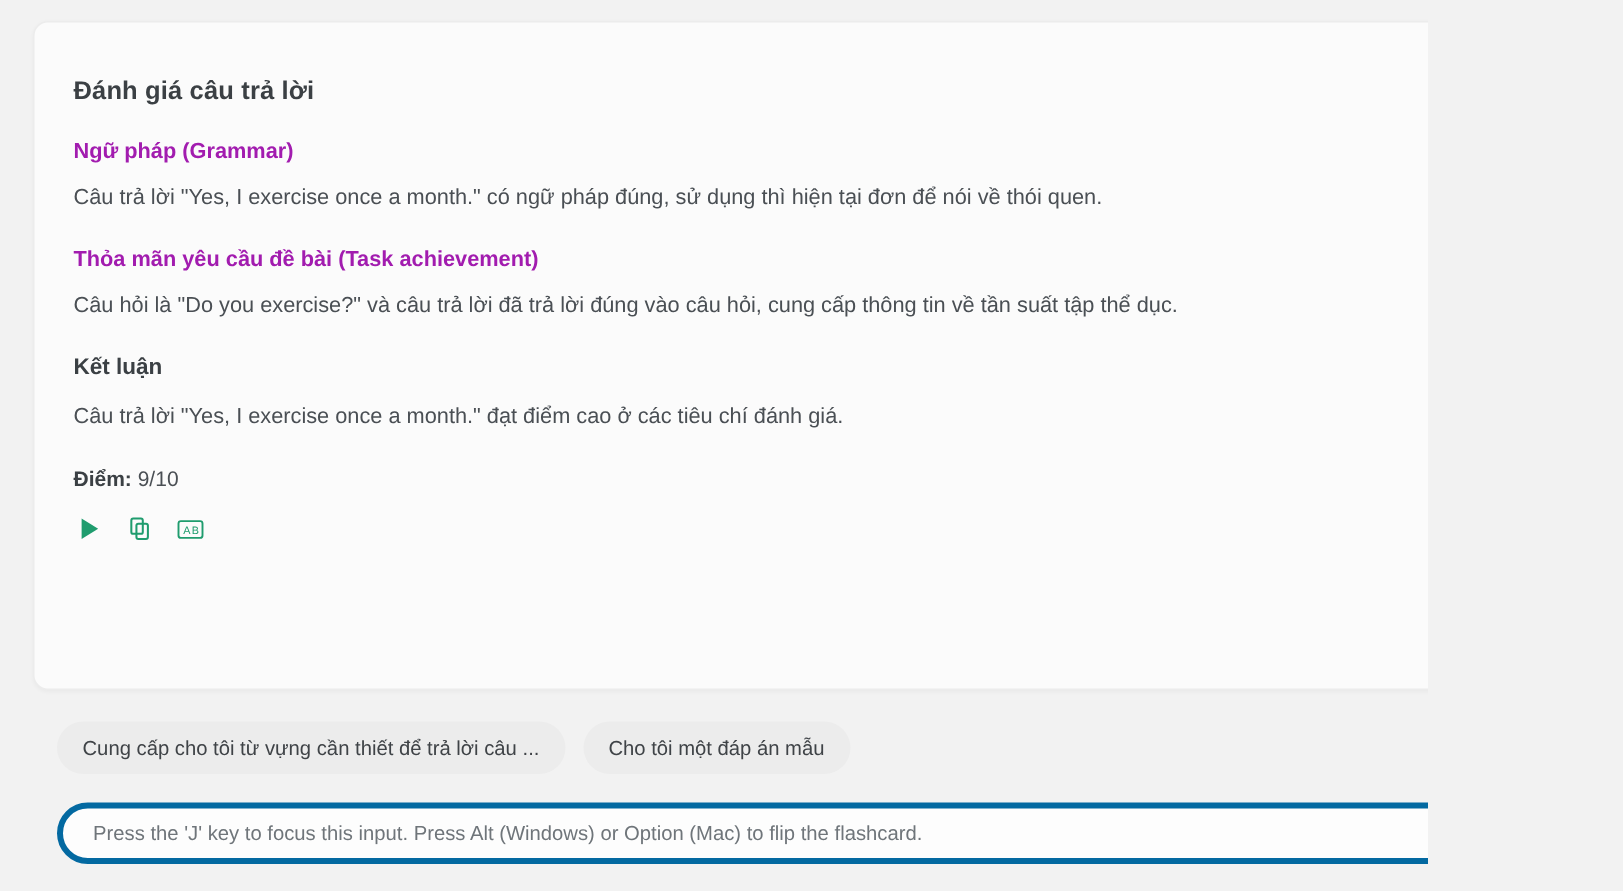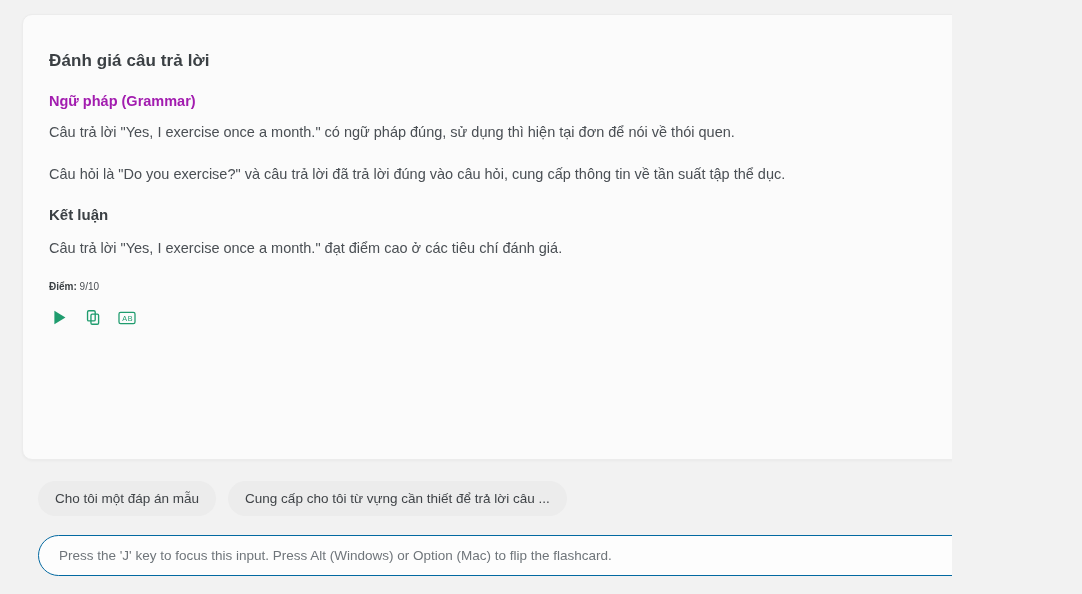--- a/index.html
+++ b/index.html
@@ -58,21 +58,21 @@
     margin: 0 0 22px 0;
     line-height: 1.35;
   }
   h3.conclusion {
     font-size: 15px;
     font-weight: bold;
     color: #3b4044;
     margin: 0 0 16px 0;
   }
   p.score {
-    font-size: 10px;
+    font-size: 14px;
     color: #4a4f54;
     margin: 0 0 16px 0;
   }
   p.score b { color: #3b4044; }
   .action-icons {
     display: flex;
     align-items: center;
     gap: 14px;
     margin-top: 14px;
   }
@@ -108,21 +108,21 @@
     left: 38px;
     top: 535px;
     width: 1006px;
     display: flex;
     align-items: center;
     gap: 10px;
   }
   .text-input {
     flex: 1;
     height: 41px;
-    border: 1px solid #0369a1;
+    border: 4px solid #0369a1;
     border-radius: 21px;
     background: #fdfdfd;
     padding: 0 20px;
     font-size: 13.5px;
     color: #3f4347;
     font-family: "Liberation Sans", sans-serif;
     box-sizing: border-box;
     outline: none;
   }
   .text-input::placeholder { color: #6f757a; }
@@ -148,20 +148,21 @@
         <path d="M21 8 L29 16 M29 8 L21 16" stroke="#1f9c6e" stroke-width="2" stroke-linecap="round"></path>
       </svg>
     </div>
 
     <div class="content">
       <h2 class="title">Đánh giá câu trả lời</h2>
 
       <h3 class="section">Ngữ pháp (Grammar)</h3>
       <p class="para">Câu trả lời "Yes, I exercise once a month." có ngữ pháp đúng, sử dụng thì hiện tại đơn để nói về thói quen.</p>
 
+      <h3 class="section">Thỏa mãn yêu cầu đề bài (Task achievement)</h3>
       <p class="para">Câu hỏi là "Do you exercise?" và câu trả lời đã trả lời đúng vào câu hỏi, cung cấp thông tin về tần suất tập thể dục.</p>
 
 
       <h3 class="conclusion">Kết luận</h3>
       <p class="para">Câu trả lời "Yes, I exercise once a month." đạt điểm cao ở các tiêu chí đánh giá.</p>
 
       <p class="score">
         <b>Điểm:</b>
         <span>9/10</span>
       </p>
@@ -183,22 +184,22 @@
             <rect x="1" y="3" width="20" height="14" rx="2" fill="none" stroke="#1f9c6e" stroke-width="1.6"></rect>
             <text x="5" y="14" font-family="Liberation Sans, sans-serif" font-size="9" fill="#1f9c6e">A</text>
             <text x="12" y="14" font-family="Liberation Sans, sans-serif" font-size="9" fill="#1f9c6e">B</text>
           </svg>
         </span>
       </div>
     </div>
   </div>
 
   <div class="suggestions">
+    <button class="chip">Cung cấp cho tôi từ vựng cần thiết để trả lời câu ...</button>
     <button class="chip">Cho tôi một đáp án mẫu</button>
-    <button class="chip">Cung cấp cho tôi từ vựng cần thiết để trả lời câu ...</button>
   </div>
 
   <div class="input-row">
     <input class="text-input" type="text" placeholder="Press the 'J' key to focus this input. Press Alt (Windows) or Option (Mac) to flip the flashcard." style="">
     <span class="mic">
       <svg viewBox="0 0 24 24" width="28" height="28">
         <rect x="9" y="2" width="6" height="12" rx="3" fill="#1f9c6e"></rect>
         <path d="M6 11 a6 6 0 0 0 12 0" fill="none" stroke="#1f9c6e" stroke-width="2" stroke-linecap="round"></path>
         <line x1="12" y1="17" x2="12" y2="21" stroke="#1f9c6e" stroke-width="2" stroke-linecap="round"></line>
       </svg>

